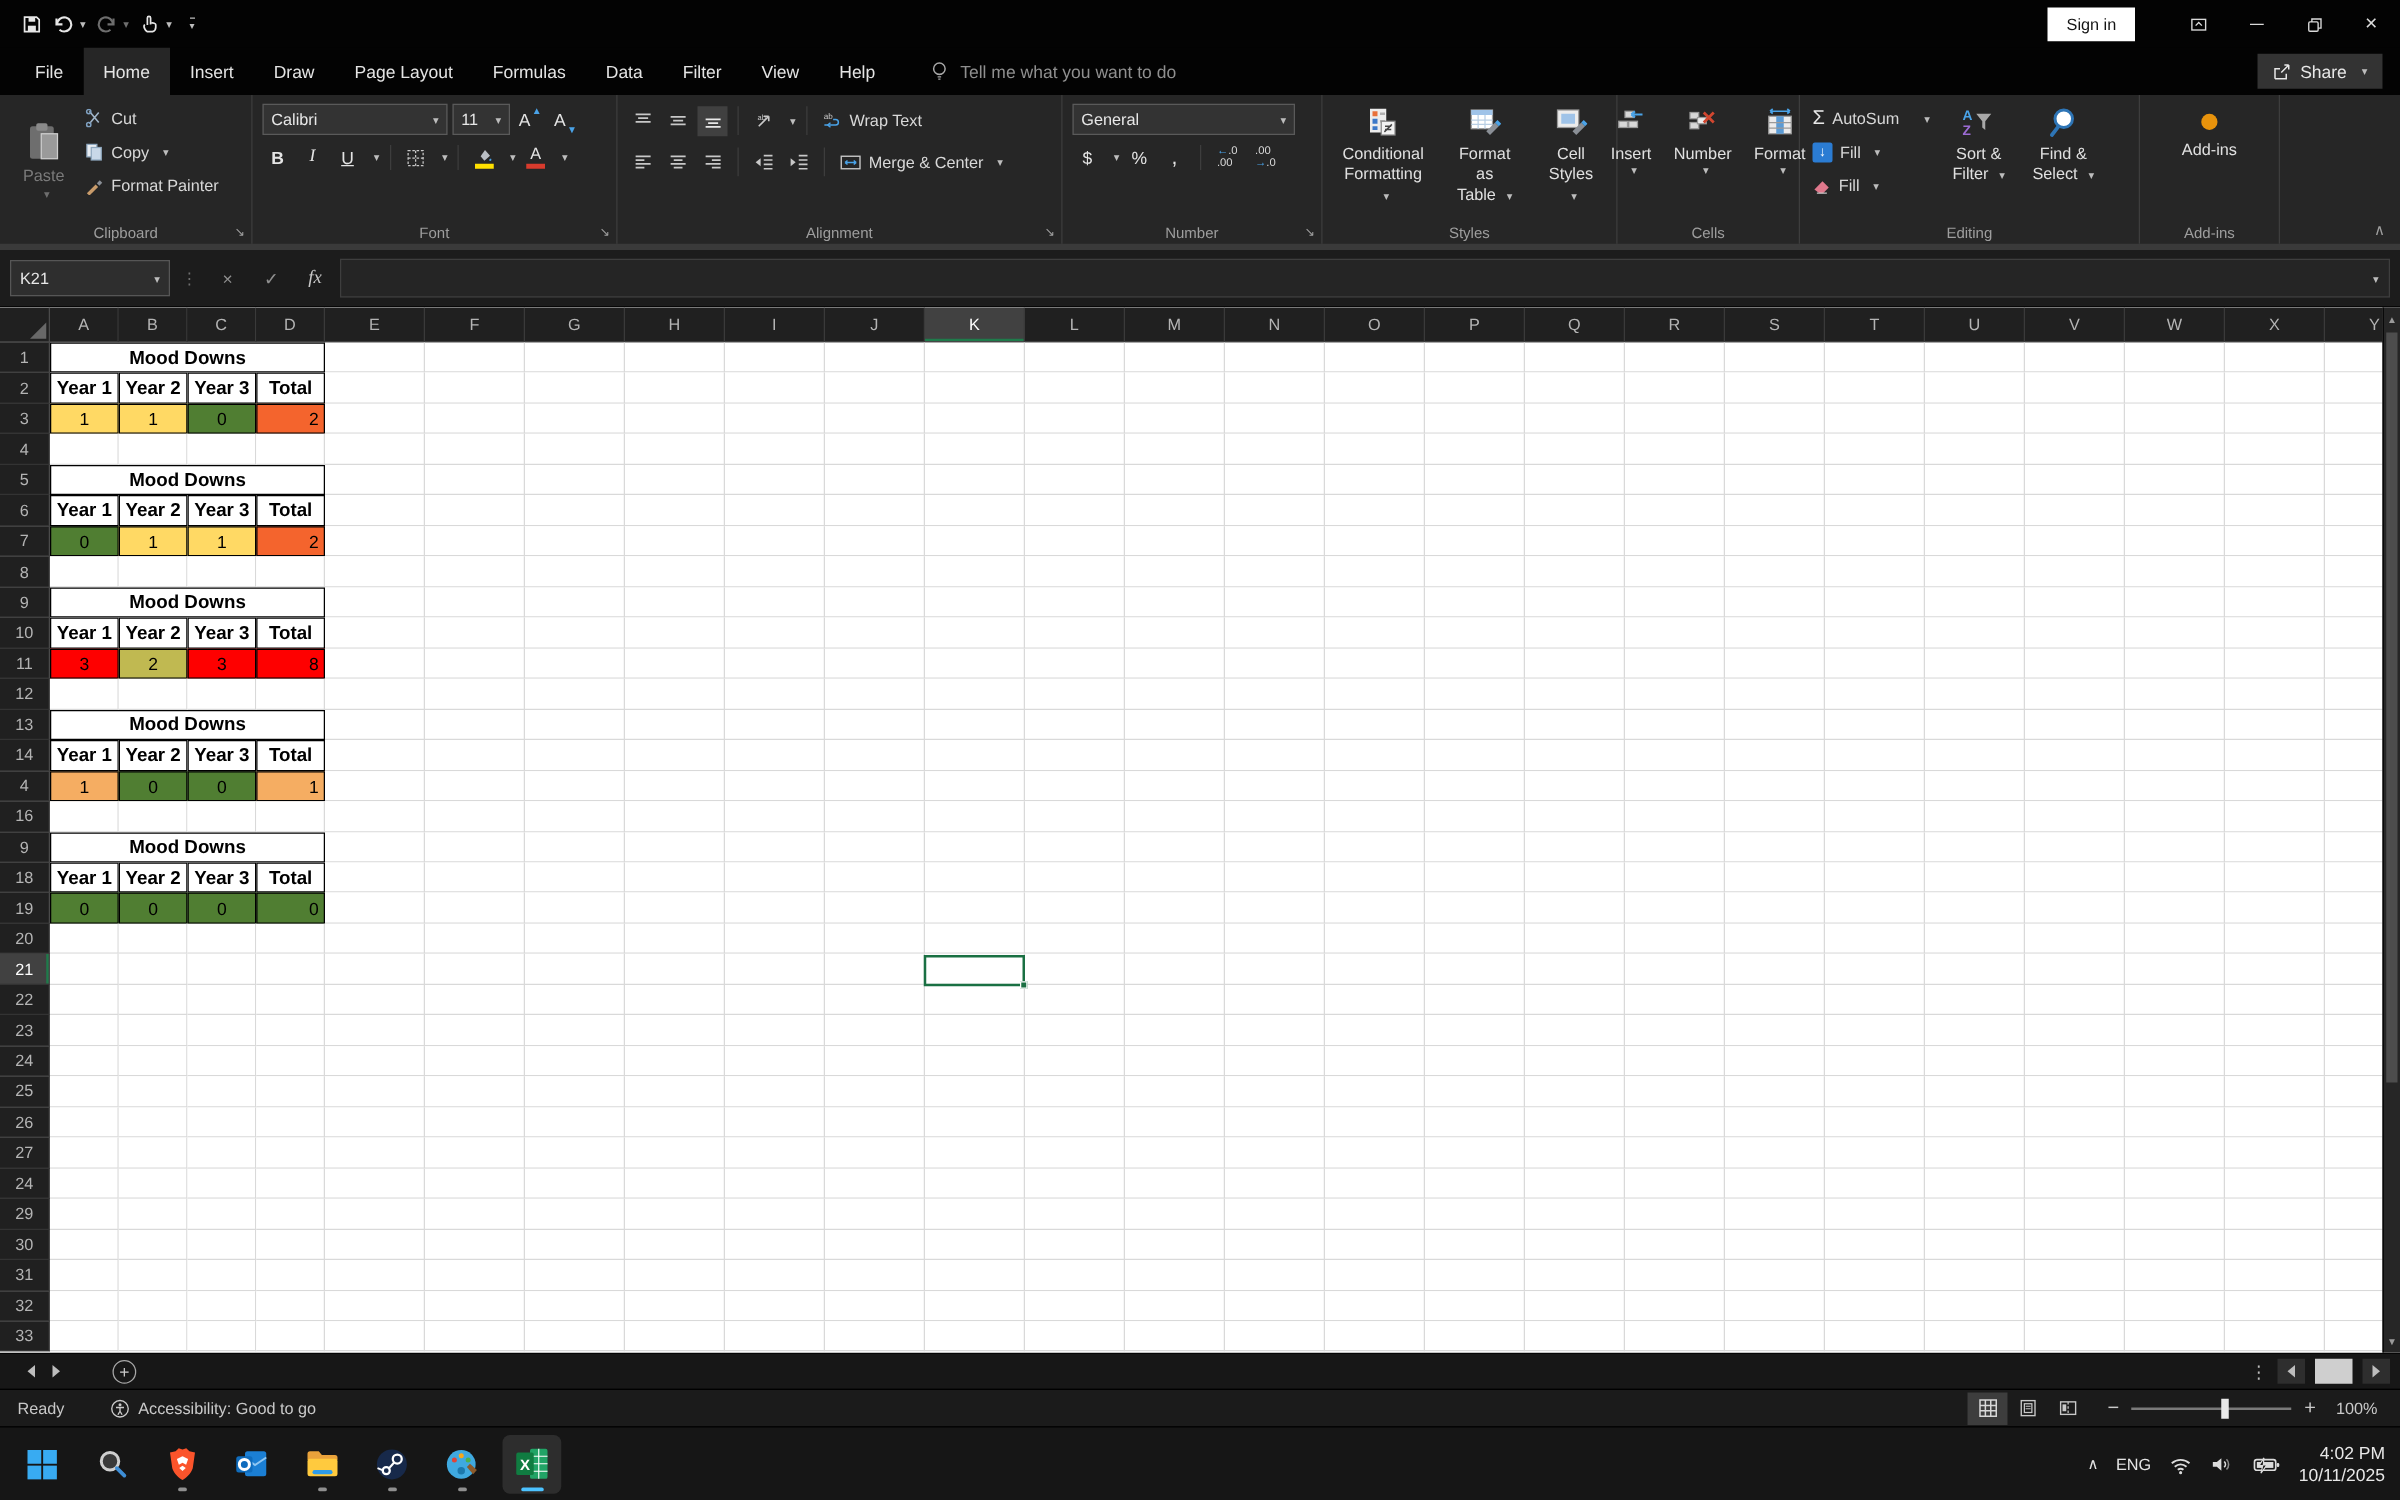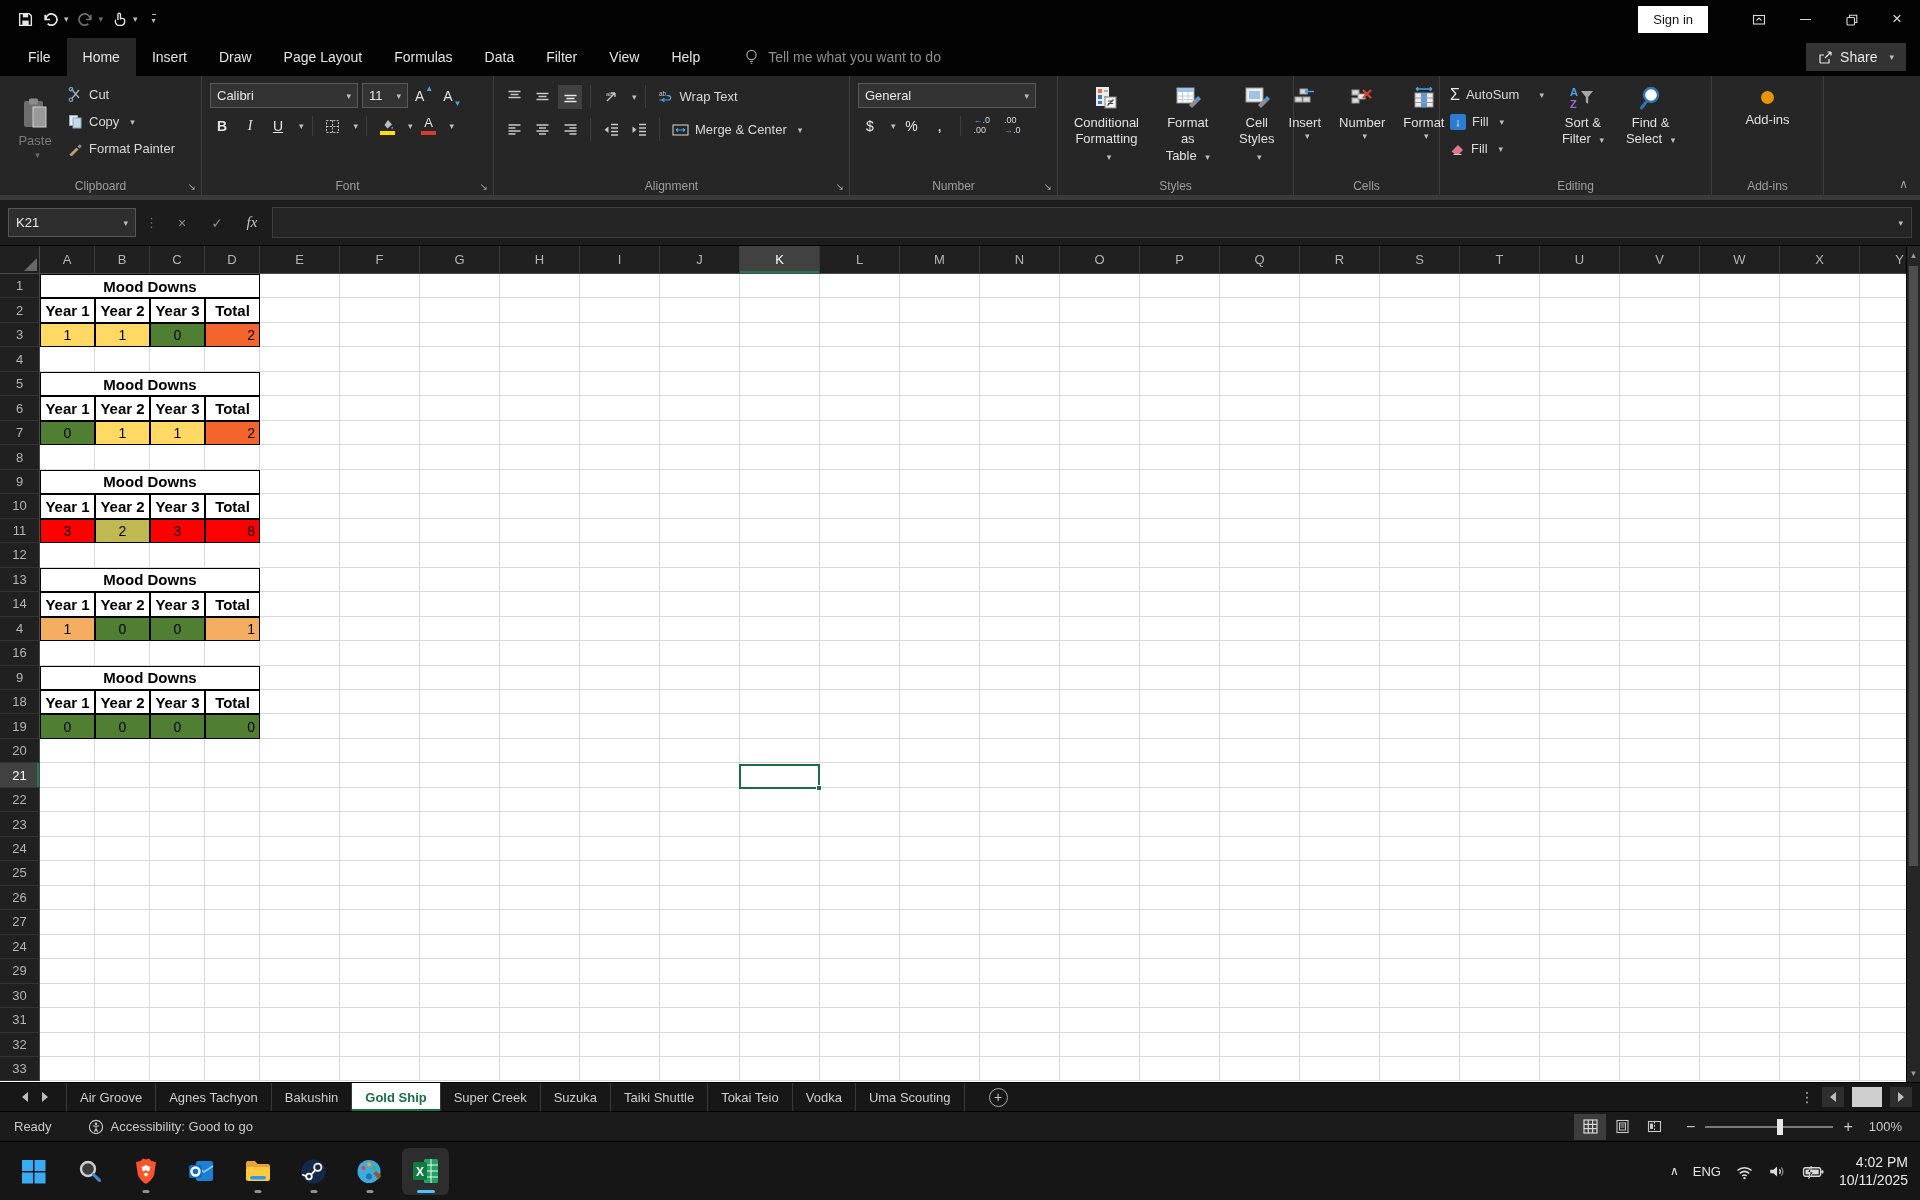--- a/index.html
+++ b/index.html
@@ -1536,32 +1536,20 @@
       <div class="vs-thumb"></div>
       <div class="vs-btn bottom">▼</div>
     </div>
   </div>
 
   <div class="tabbar">
     <div class="tnavs">
       <span class="tri left"></span>
       <span class="tri right"></span>
     </div>
-    <div class="stabs" id="stabs">
-        <div class="stab">Air Groove</div>
-        <div class="stab">Agnes Tachyon</div>
-        <div class="stab">Bakushin</div>
-        <div class="stab active">Gold Ship</div>
-        <div class="stab">Super Creek</div>
-        <div class="stab">Suzuka</div>
-        <div class="stab">Taiki Shuttle</div>
-        <div class="stab">Tokai Teio</div>
-        <div class="stab">Vodka</div>
-        <div class="stab">Uma Scouting</div>
-      </div>
     <div class="addsheet">+</div>
     <div class="tabbar-right">
       <span class="hdots">⋮</span>
       <div class="hs-btn">
           <span class="tri left"></span>
         </div>
       <div class="hs-thumb"></div>
       <div class="hs-btn">
           <span class="tri right"></span>
         </div>

